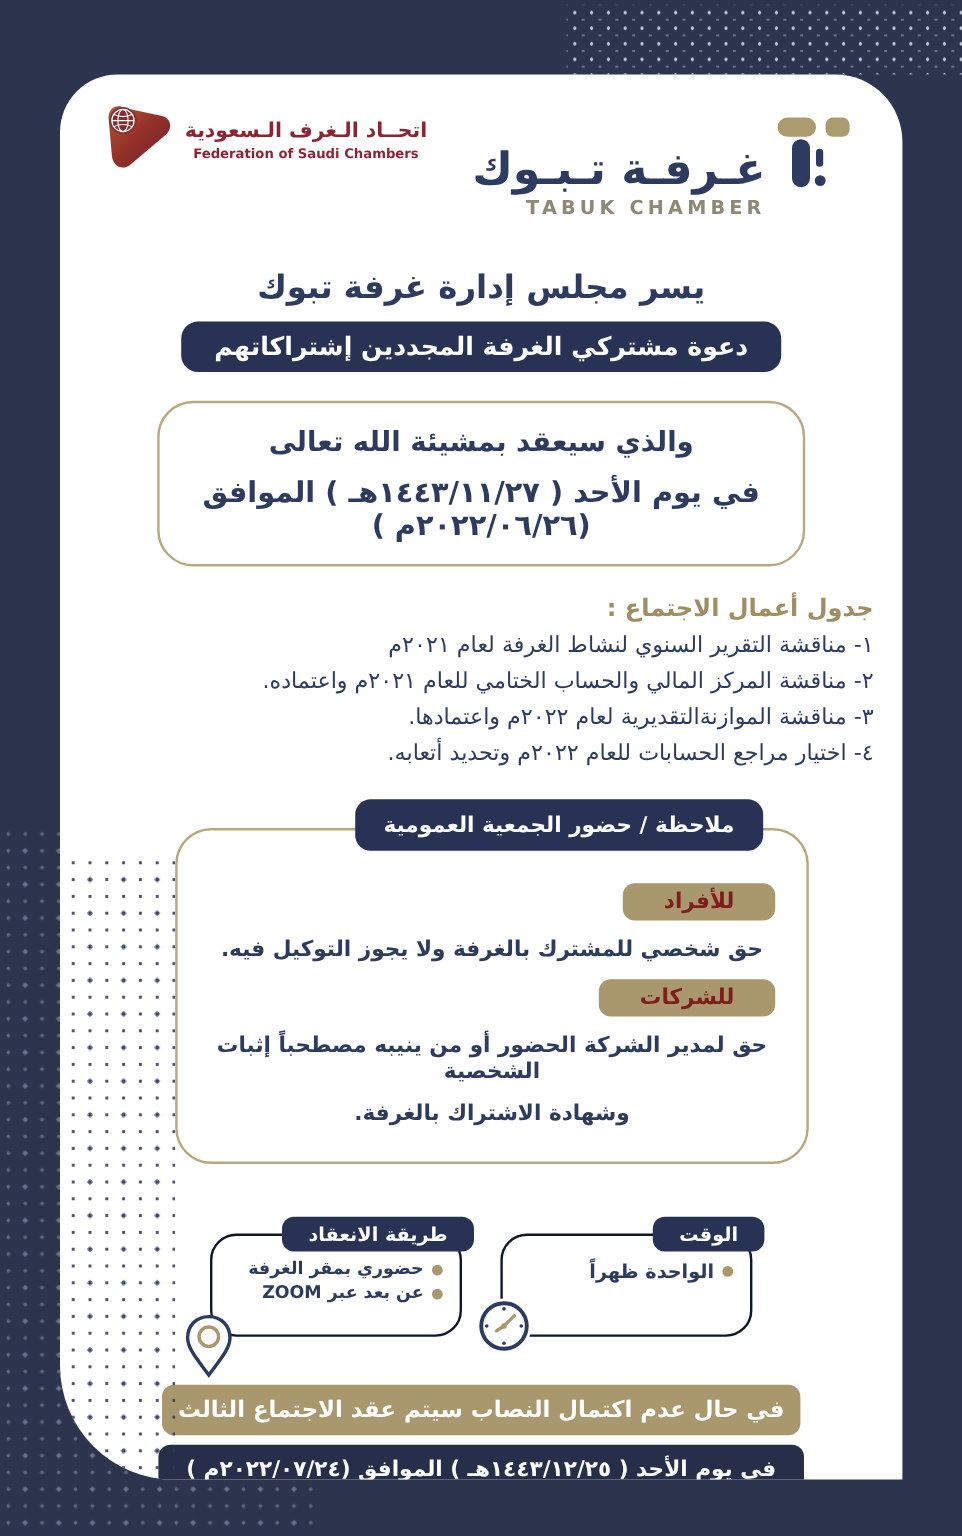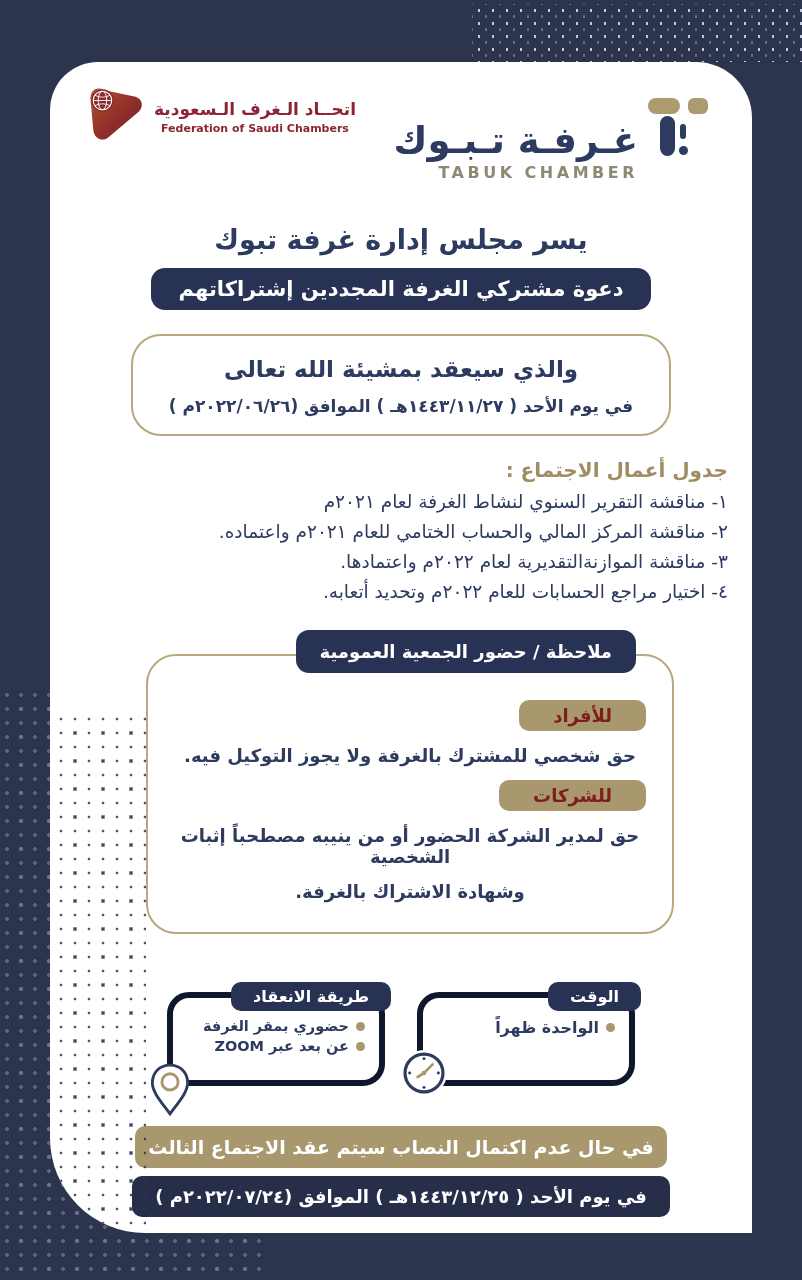--- a/index.html
+++ b/index.html
@@ -63,21 +63,21 @@
     padding:9px 4px;border-radius:14px;
   }
   .subtitle{font-size:21px;font-weight:bold;color:#a08e62;margin-top:12px;}
   
   .date-box{
     width:508px;margin:24px auto 0;
     border:2px solid #b7a87e;border-radius:30px;
     text-align:center;padding:20px 14px 18px;
   }
   .date-line1{font-size:23px;font-weight:bold;color:#2e3b60;}
-  .date-line2{font-size:17px;font-weight:bold;color:#2e3b60;margin-top:14px;}
+  .date-line2{font-size:24px;font-weight:bold;color:#2e3b60;margin-top:14px;}
   
   .agenda{margin:22px 24px 16px 40px;}
   .agenda-title{font-size:20px;font-weight:bold;color:#a08e62;}
   .agenda-item{font-size:18.5px;color:#2e3b60;margin-top:9px;font-weight:500;}
   
   .note-wrap{position:relative;margin-top:52px;}
   .note-pill{
     position:absolute;top:-24px;right:116px;z-index:2;
     background:#283254;color:#fff;font-size:18px;font-weight:bold;
     padding:11px 24px;border-radius:13px;
@@ -91,21 +91,21 @@
   .gold-pill{
     align-self:flex-start;
     background:#a9986e;color:#7f1d1d;font-size:18px;font-weight:bold;
     padding:5px 34px;border-radius:10px;
   }
   .note-text{font-size:18px;font-weight:bold;color:#2e3b60;text-align:center;margin-top:14px;}
   .note-text.mb{margin-bottom:14px;}
   
   .info-row{display:flex;justify-content:center;gap:32px;margin-top:58px;}
   .info-card{
-    position:relative;border:6px solid #0f172a;border-radius:22px;
+    position:relative;border:2px solid #0f172a;border-radius:22px;
     width:178px;min-height:56px;padding:16px 14px 10px;
   }
   .info-pill{
     position:absolute;top:-16px;right:-12px;
     background:#283254;color:#fff;font-size:16px;font-weight:bold;
     padding:5px 22px;border-radius:10px;white-space:nowrap;
   }
   .bullet-row{display:flex;align-items:center;gap:7px;justify-content:flex-start;margin-top:4px;}
   .bullet-dot{width:9px;height:9px;border-radius:50%;background:#a9986e;flex:0 0 auto;}
   .bullet-label{font-size:16px;font-weight:bold;color:#2e3b60;white-space:nowrap;}

